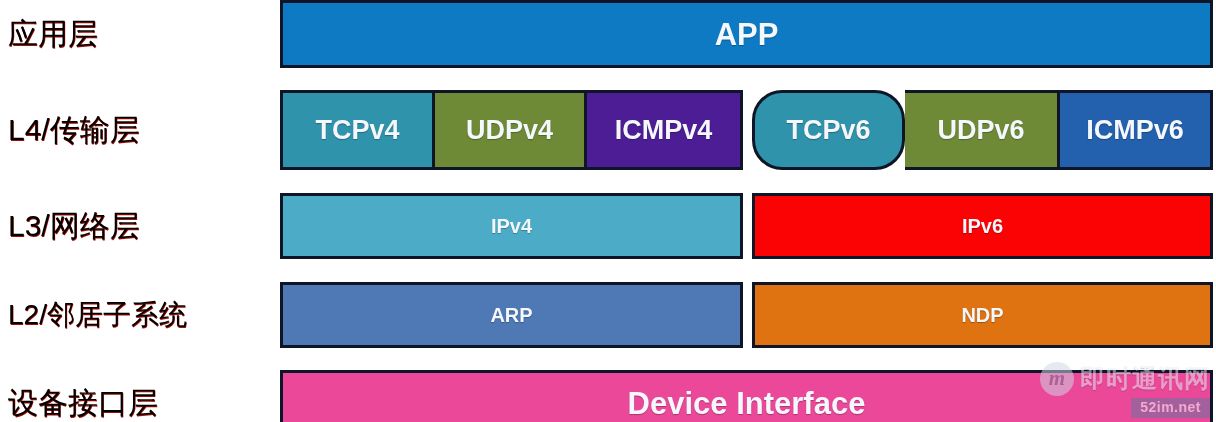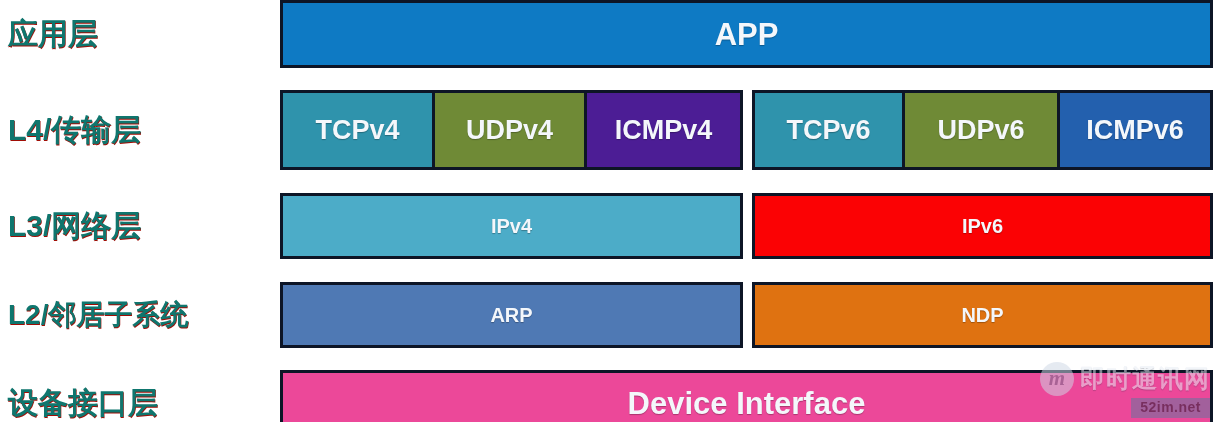--- a/index.html
+++ b/index.html
@@ -24,22 +24,22 @@
   .label-cell{
     width:280px;
     flex:0 0 280px;
     display:flex;
     align-items:center;
     justify-content:flex-start;
     padding-left:8px;
     box-sizing:border-box;
   }
   .label-text{
-    color:#0f766e;
-    font-weight:bold;
+    color:#000000;
+    font-weight:normal;
     font-size:30px;
     line-height:1;
     letter-spacing:0px;
     white-space:nowrap;
     text-shadow:0.5px 0.5px 0 #a00d05;
   }
   .label-text.sm{font-size:28px;}
   
   .bars{
     flex:1 1 auto;
@@ -101,21 +101,21 @@
   }
   .wm-name{
     color:#e8edf5;
     font-size:25px;font-weight:bold;
     letter-spacing:1px;
     line-height:1;
     text-shadow:0 1px 1px rgba(20,35,60,.45);
   }
   .wm-url{
     background:#5f779f;
-    color:#0f172a;
+    color:#ffffff;
     font-size:14px;
     font-weight:bold;
     padding:1px 9px 2px 9px;
     letter-spacing:.5px;
     line-height:1.25;
   }
 </style>
 </head>
 <body>
 
@@ -143,21 +143,21 @@
         </div>
         <div class="box" style="flex:0 0 152px;background:#6f8a36;border-left-width:0;">
           <span class="box-label">UDPv4</span>
         </div>
         <div class="box" style="flex:1 1 auto;background:#4c1d95;border-left-width:0;">
           <span class="box-label">ICMPv4</span>
         </div>
       </div>
       <div class="gap"></div>
       <div class="group" style="flex:1 1 auto;">
-        <div class="box" style="flex:0 0 153px;background:#2f93ac;">
+        <div class="box" style="flex:0 0 153px;background:#2f93ac;border-radius:30px;">
           <span class="box-label">TCPv6</span>
         </div>
         <div class="box" style="flex:0 0 155px;background:#6f8a36;border-left-width:0;">
           <span class="box-label">UDPv6</span>
         </div>
         <div class="box" style="flex:1 1 auto;background:#2360ae;border-left-width:0;">
           <span class="box-label">ICMPv6</span>
         </div>
       </div>
     </div>

